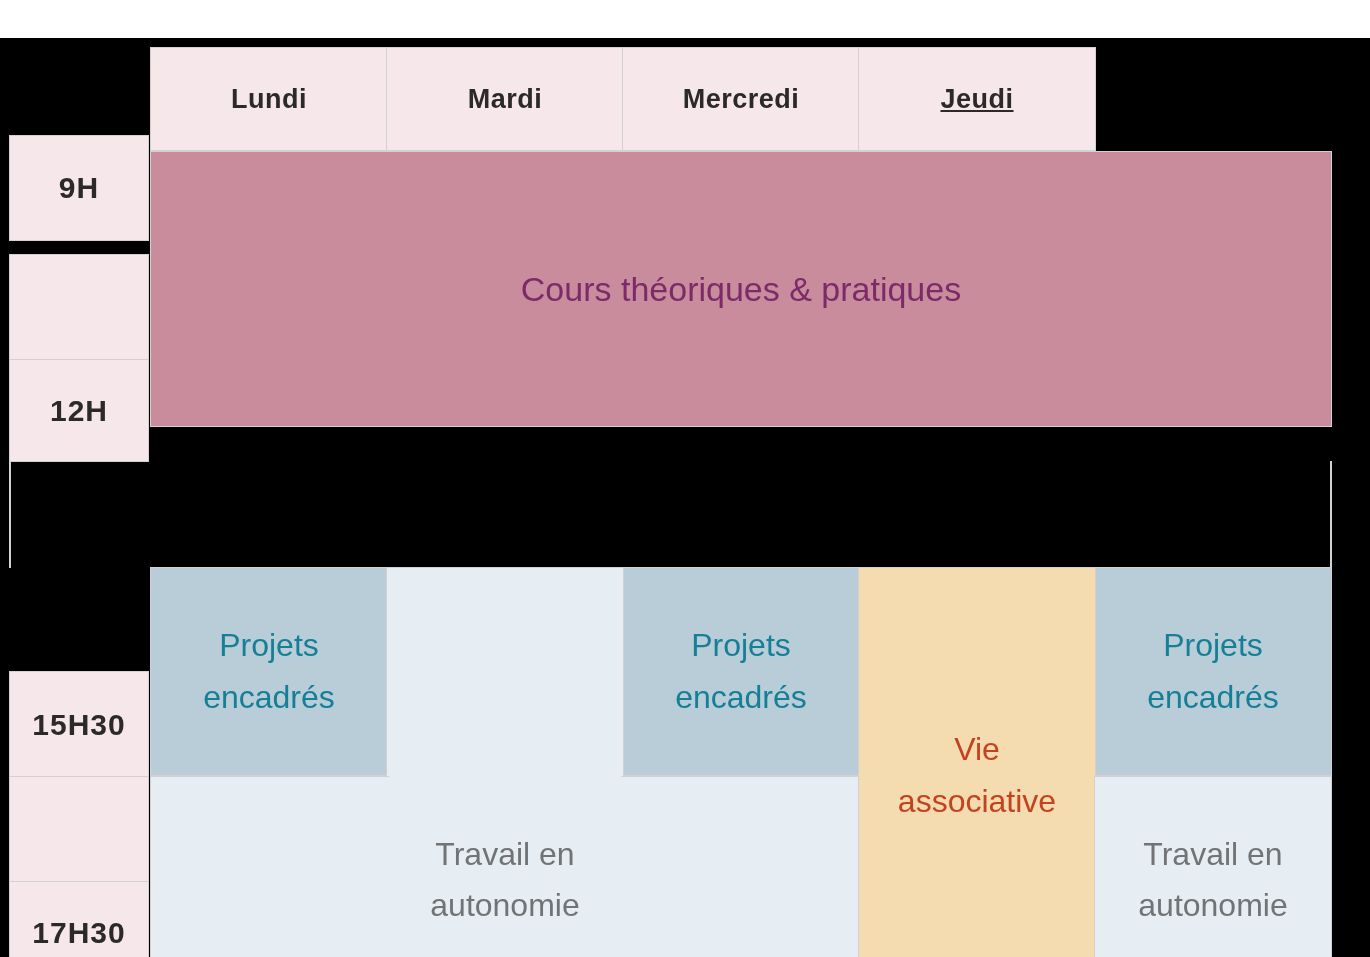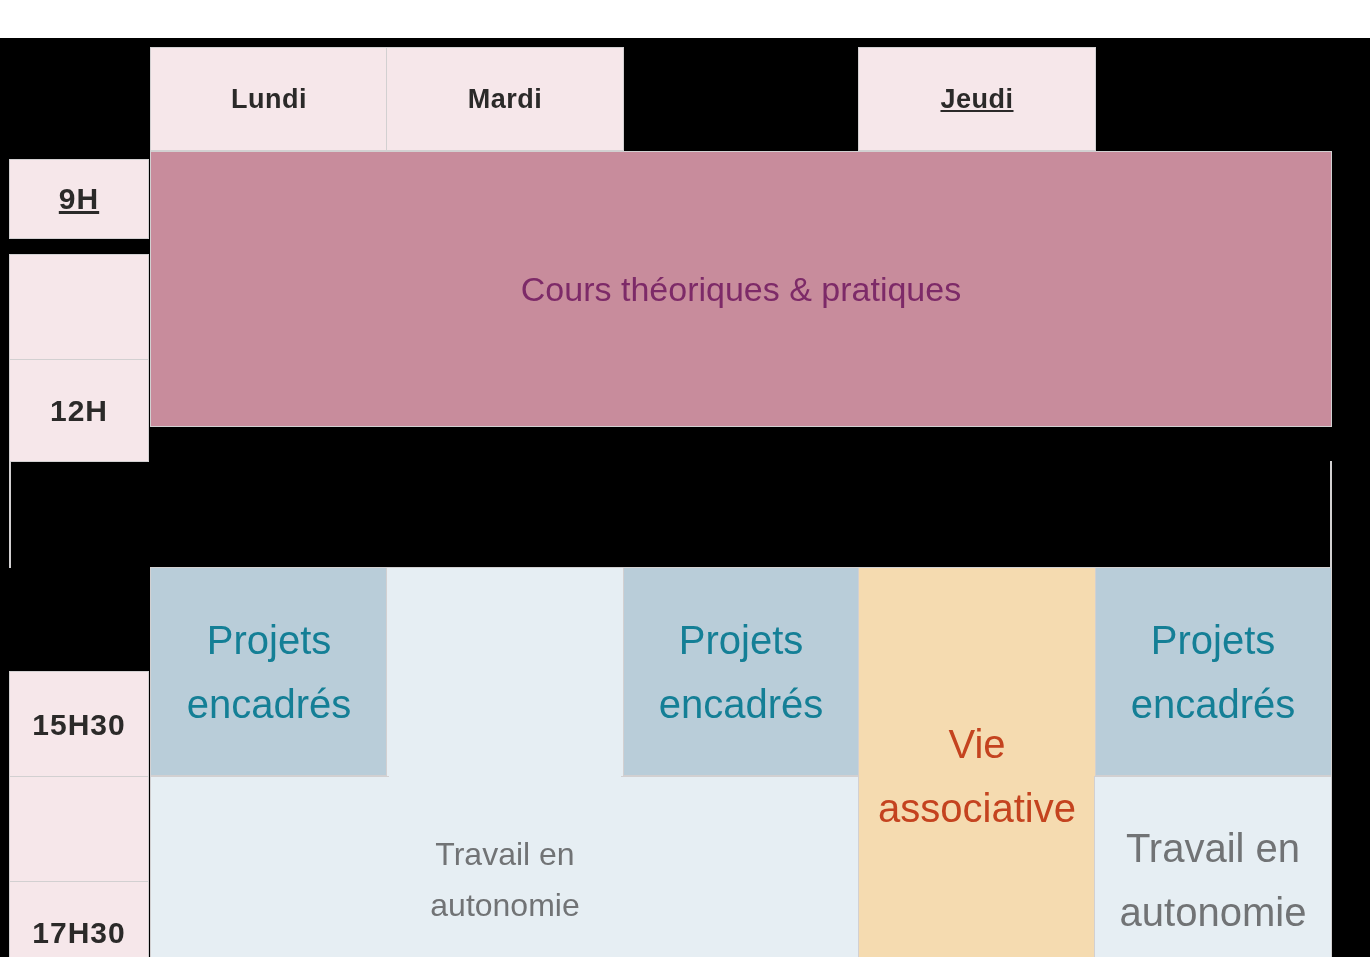--- a/index.html
+++ b/index.html
@@ -25,41 +25,42 @@
     font-size:27px;font-weight:700;letter-spacing:.5px;
   }
   .tcell{
     left:10px;width:138px;
     font-size:30px;font-weight:700;letter-spacing:1px;
   }
   .block{
     display:flex;align-items:center;justify-content:center;
     text-align:center;white-space:pre-line;
     box-shadow:0 0 0 1px var(--line);
-    font-size:40px;font-weight:400;line-height:1.6;
+    font-size:32px;font-weight:400;line-height:1.6;
   }
   .block.no-line{box-shadow:none;}
   .block-cours{font-size:34px;}
   .txt-overlay{
     display:flex;align-items:center;justify-content:center;
     text-align:center;white-space:pre-line;
     font-size:32px;line-height:1.6;
   }
   .gap-edge{width:2px;background:var(--line);}
 </style>
 </head>
 <body>
 
 <div class="stage">
 
   <div class="abs cell hcell" style="left: 151px; background-color: rgb(246, 231, 234); color: rgb(43, 42, 41);">Lundi</div>
   <div class="abs cell hcell" style="left: 387px; background-color: rgb(246, 231, 234); color: rgb(43, 42, 41);">Mardi</div>
+  <div class="abs cell hcell" style="left: 623px; background-color: rgb(246, 231, 234); color: rgb(43, 42, 41);">Mercredi</div>
   <div class="abs cell hcell" style="left: 859px; background-color: rgb(246, 231, 234); color: rgb(43, 42, 41); text-decoration: underline;">Jeudi</div>
 
-  <div class="abs cell tcell" style="top: 122px; height: 78px; background-color: rgb(246, 231, 234); color: rgb(43, 42, 41); text-decoration: underline;">9H</div>
+  <div class="abs cell tcell" style="top: 98px; height: 104px; background-color: rgb(246, 231, 234); color: rgb(43, 42, 41);">9H</div>
   <div class="abs cell tcell" style="top: 217px; height: 105px; background-color: rgb(246, 231, 234); color: rgb(43, 42, 41);"></div>
   <div class="abs cell tcell" style="top: 322px; height: 101px; background-color: rgb(246, 231, 234); color: rgb(43, 42, 41);">12H</div>
   <div class="abs cell tcell" style="top: 634px; height: 105px; background-color: rgb(246, 231, 234); color: rgb(43, 42, 41);">15H30</div>
   <div class="abs cell tcell" style="top: 739px; height: 105px; background-color: rgb(246, 231, 234); color: rgb(43, 42, 41);"></div>
   <div class="abs cell tcell" style="top: 844px; height: 101px; background-color: rgb(246, 231, 234); color: rgb(43, 42, 41);">17H30</div>
 
   <div class="abs gap-edge" style="left:9px;top:423px;height:107px;"></div>
   <div class="abs gap-edge" style="left:1330px;top:423px;height:107px;"></div>
 
   <div class="abs block block-cours" style="left: 151px; top: 114px; width: 1180px; height: 274px; background-color: rgb(200, 140, 156); color: rgb(125, 42, 104);">Cours théoriques &amp; pratiques</div>

